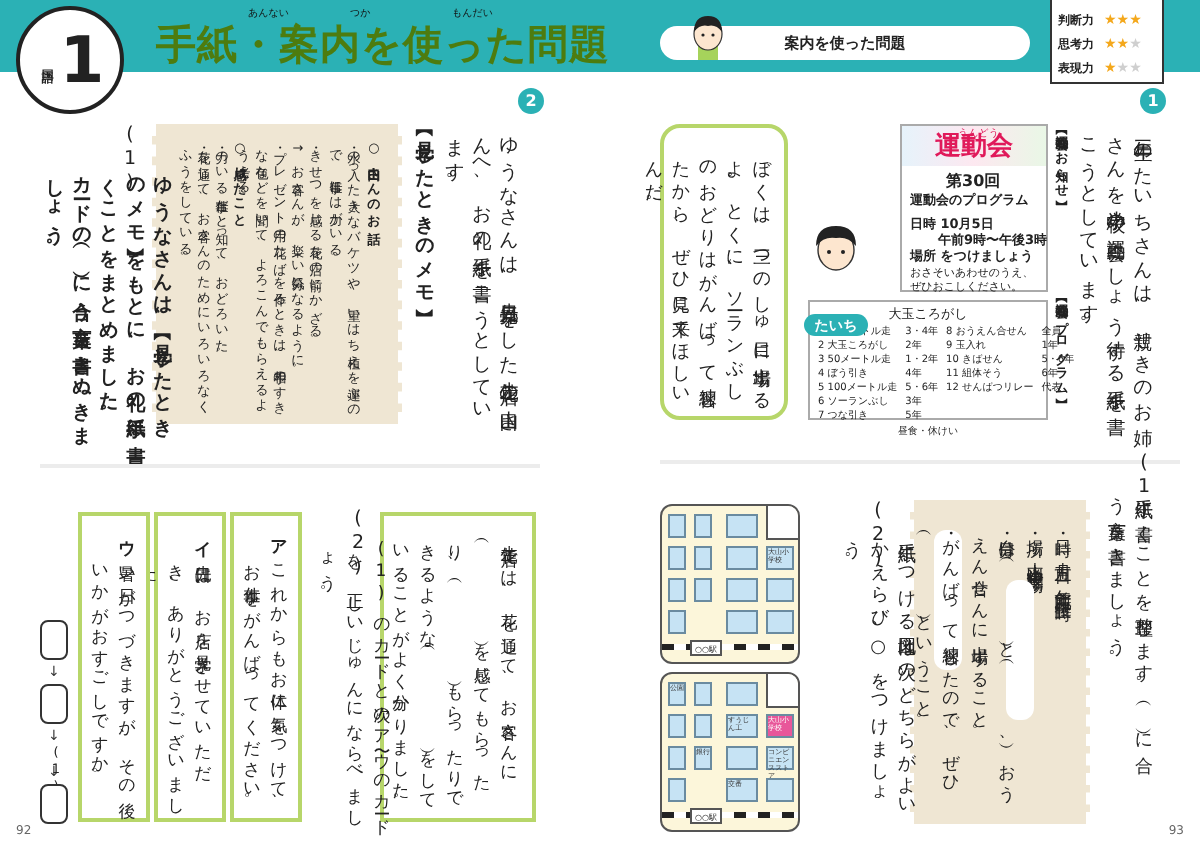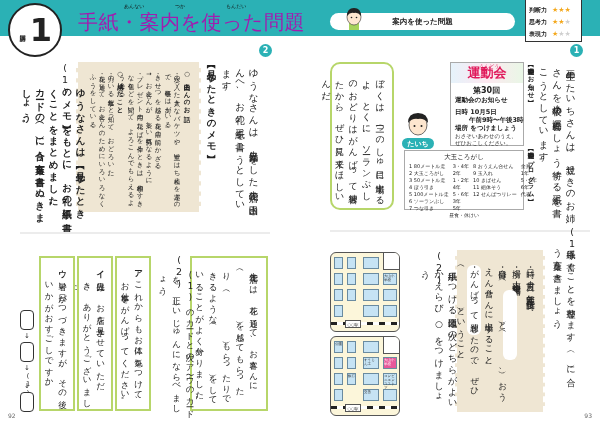--- a/index.html
+++ b/index.html
@@ -4,21 +4,21 @@
 <style>
   * { box-sizing: border-box; margin: 0; padding: 0; }
   html, body { width: 600px; height: 424px; overflow: hidden; background: #ffffff; }
   body { font-family: "DejaVu Sans", sans-serif; color: #222; position: relative; }
 
   .header-band { position: absolute; top: 0; left: 0; width: 600px; height: 36px; background: #2bb1b5; }
   .subject-circle { position: absolute; top: 3px; left: 8px; width: 54px; height: 54px; border-radius: 50%;
     background: #fff; border: 2.5px solid #222; display: flex; align-items: center; justify-content: center; }
   .subject-circle .kokugo { font-size: 6px; writing-mode: vertical-rl; margin-right: 3px; font-weight: bold; }
   .subject-circle .num { font-size: 32px; font-weight: bold; line-height: 1; }
-  .main-title { position: absolute; top: 9px; left: 78px; font-size: 20px; font-weight: normal; color: #a21caf; letter-spacing: 0.5px; }
+  .main-title { position: absolute; top: 9px; left: 78px; font-size: 20px; font-weight: bold; color: #4d7c0f; letter-spacing: 0.5px; }
   .ruby { position: absolute; font-size: 5px; color: #111; }
 
   .pill { position: absolute; top: 13px; left: 330px; width: 185px; height: 17px; background: #fff; border-radius: 9px;
     font-size: 7.5px; font-weight: bold; display: flex; align-items: center; justify-content: center; }
   .boy-head { position: absolute; top: 6px; left: 343px; width: 22px; height: 24px; }
   .skills { position: absolute; top: 0; left: 525px; width: 57px; height: 42px; background: #fff; border: 1px solid #333; border-top: none; padding: 4px 3px 2px 3px; }
   .skill-row { display: flex; align-items: center; font-size: 6px; font-weight: bold; height: 12px; }
   .skill-row .lbl { width: 23px; }
   .star { font-size: 7px; line-height: 1; }
   .star.on { color: #f4a81c; } .star.off { color: #cfcfcf; }
@@ -162,21 +162,21 @@
 <div class="qnum" style="top:44px;left:570px">1</div>
 <div class="vt" style="top:62px;left:537px;height:150px">三年生のたいちさんは、親せきのお姉さんを小学校の運動会にしょう待する手紙を書こうとしています。</div>
 <div class="vt small" style="top:62px;left:526px;height:70px;font-weight:bold">【運動会のお知らせ】</div>
 <div class="vt small" style="top:146px;left:526px;height:75px;font-weight:bold">【運動会のプログラム】</div>
 
 <div class="poster" style="top:62px;left:450px;width:74px;height:84px">
   <div class="poster-top"></div>
   <span class="ruby" style="top:0;left:28px;color:#e0195a">うんどう</span>
   <div class="title">運動会</div>
   <div class="line" style="top:22px;left:22px;font-size:8px">第30回</div>
-  <div class="line" style="top:33px">運動会のお知らせ</div>
+  <div class="line" style="top:33px">運動会のプログラム</div>
   <div class="line" style="top:45px">日時 10月5日</div>
   <div class="line" style="top:53px;left:18px">午前9時〜午後3時</div>
   <div class="line" style="top:61px">場所 をつけましょう</div>
   <div class="line" style="top:70px;font-weight:normal;font-size:5.5px">おさそいあわせのうえ、</div>
   <div class="line" style="top:77px;font-weight:normal;font-size:5.5px">ぜひおこしください。</div>
 </div>
 
 <div class="program" style="top:150px;left:404px;width:120px;height:60px">
   <div class="ptitle">大玉ころがし</div>
   <div class="cols">
@@ -218,21 +218,21 @@
 
 <div class="speech" style="top:62px;left:330px;width:64px;height:148px">
   <div class="vt" style="top:10px;right:6px;height:130px;font-size:9px">ぼくは、三つのしゅ目に出場するよ。とくに、ソーランぶしのおどりはがんばって練習したから、ぜひ見に来てほしいんだ。</div>
 </div>
 <svg style="position:absolute;top:110px;left:405px;width:26px;height:28px" viewBox="0 0 26 28">
   <ellipse cx="13" cy="15" rx="9" ry="10" fill="#fde6cf" stroke="#333" stroke-width="0.7"></ellipse>
   <path d="M3 13 Q3 3 13 3 Q23 3 23 13 Q19 8 13 9 Q7 8 3 13Z" fill="#222"></path>
   <circle cx="9.5" cy="16" r="1" fill="#222"></circle>
     <circle cx="16.5" cy="16" r="1" fill="#222"></circle>
 </svg>
-<div class="name-tag" style="top:138px;left:402px">たいち</div>
+<div class="name-tag" style="top:157px;left:402px">たいち</div>
 
 <div class="divider" style="top:230px;left:330px;width:260px"></div>
 
 <div class="vt" style="top:226px;left:565px;height:10px">(1)</div>
 <div class="vt" style="top:242px;left:550px;height:140px;font-size:9px">手紙に書くことを整理します。（　）に合う言葉を書きましょう。</div>
 
 <div class="memo" style="top:250px;left:455px;width:90px;height:162px">
   <div class="vt" style="top:12px;right:6px;height:145px;font-size:8.5px">・日時　十月五日　午前九時〜午後三時</div>
   <div class="vt" style="top:12px;right:20px;height:145px;font-size:8.5px">・場所　大山小学校運動場</div>
   <div class="blank-oval" style="top:40px;left:46px;width:14px;height:70px"></div>

